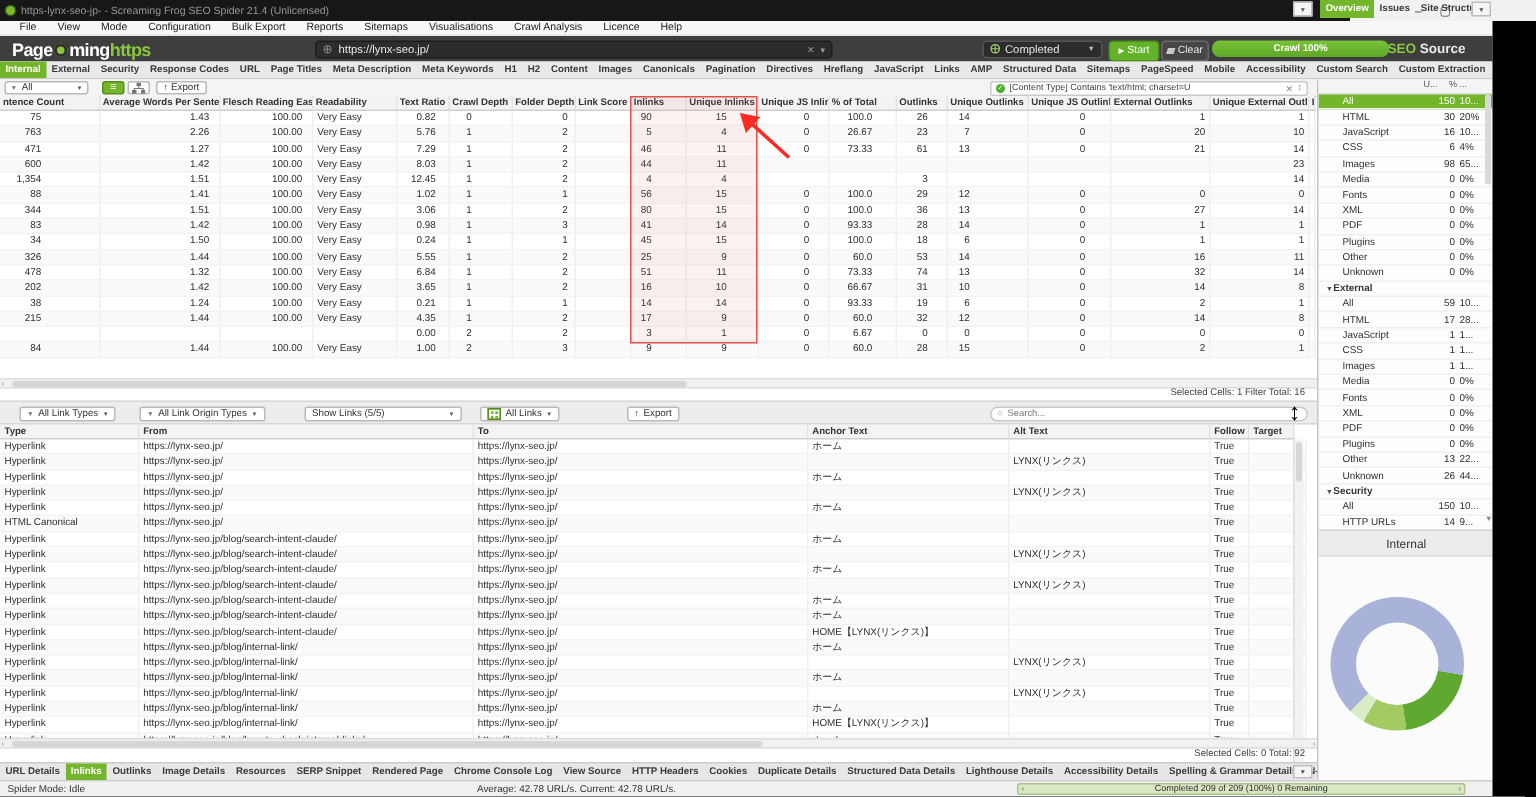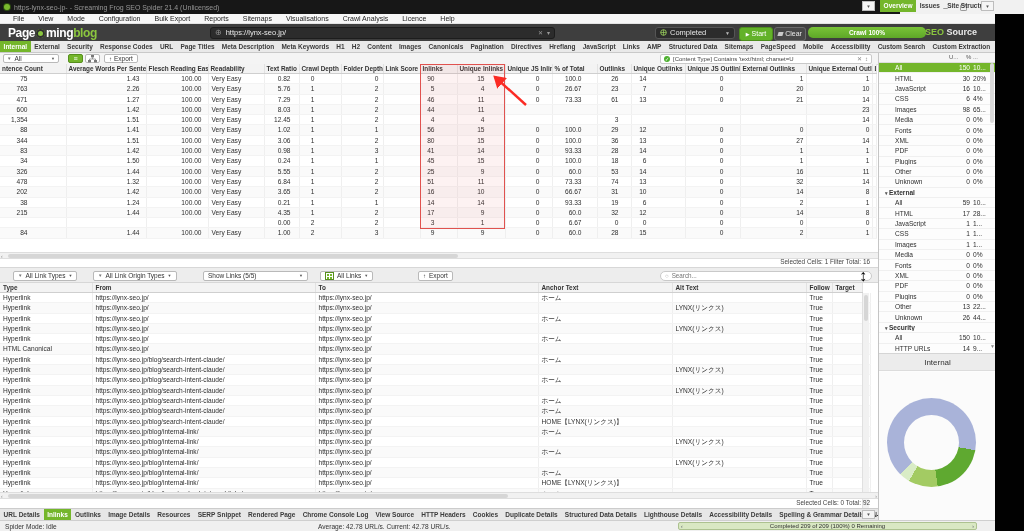--- a/index.html
+++ b/index.html
@@ -185,21 +185,21 @@
       <span class="menu-item">Crawl Analysis</span>
       <span class="menu-item">Licence</span>
       <span class="menu-item">Help</span>
     </div>
 
   <div class="toolbar">
     <div class="brand">
       <span>Page</span>
         <span class="eye"></span>
         <span>ming</span>
-        <span class="frog">blog</span>
+        <span class="frog">https</span>
     </div>
     <div class="urlbar">
       <span class="globe">⊕</span>
       <span class="url-text">https://lynx-seo.jp/</span>
       <span class="x">✕</span>
       <span class="caret">▾</span>
     </div>
     <div class="subdomain">
       <svg width="7" height="7" viewBox="0 0 8 8">
           <circle cx="4" cy="4" r="3.2" fill="none" stroke="#9bd15d" stroke-width="1"></circle>

